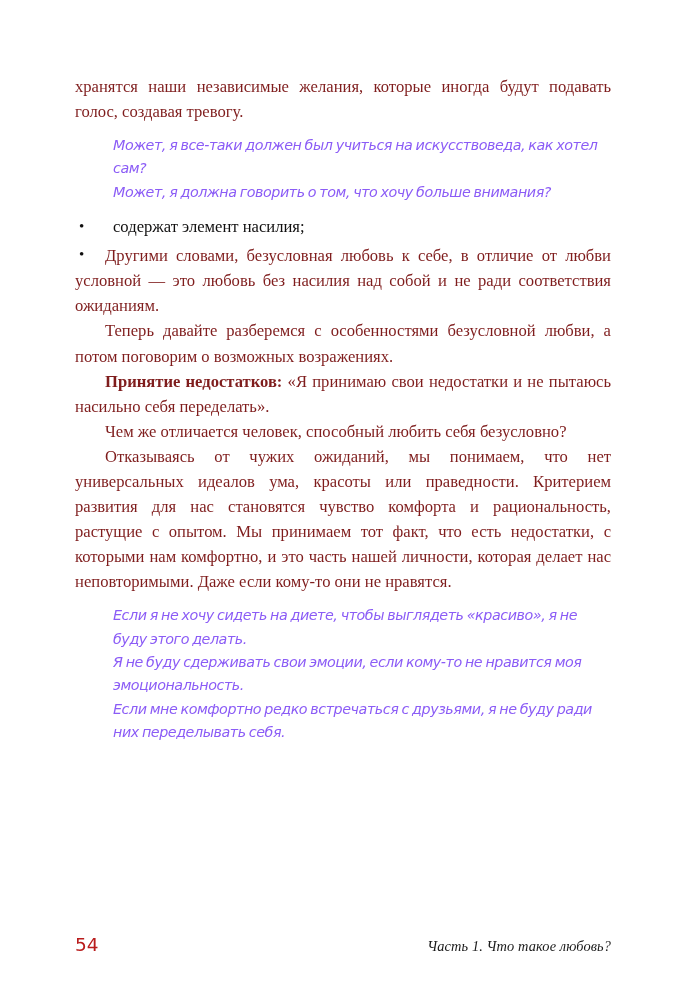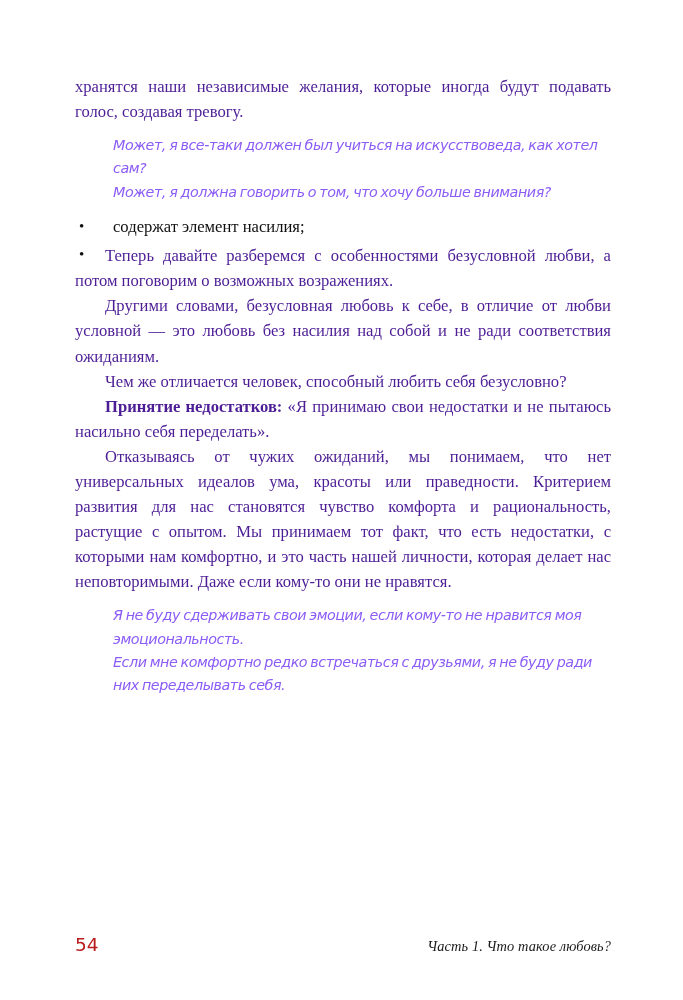--- a/index.html
+++ b/index.html
@@ -34,21 +34,21 @@
 
   
   .para {
     font-family: "Liberation Serif", "DejaVu Serif", serif;
     font-size: 16.6px;
     line-height: 25.1px;
     text-align: justify;
     text-justify: inter-word;
     text-indent: 30px;
     margin: 0;
-    color: #4c1d95;
+    color: #7f1d1d;
     hyphens: manual;
   }
   .para.no-indent { text-indent: 0; }
 
   .para b, .lead {
     font-weight: 700;
   }
 
   
   .quote-group {
@@ -140,32 +140,33 @@
     <ul class="bullets">
       <li class="bullet-item">
         <span class="bullet-marker">•</span>
         <span>содержат элемент насилия;</span>
       </li>
       <li class="bullet-item">
         <span class="bullet-marker">•</span>
       </li>
     </ul>
 
+    <p class="para">Другими словами, безусловная любовь к себе, в отличие от любви условной — это любовь без насилия над собой и не ради соответствия ожиданиям.</p>
+
     <p class="para">Теперь давайте разберемся с особенностями безусловной любви, а потом поговорим о возможных возражениях.</p>
 
-    <p class="para">Другими словами, безусловная любовь к себе, в отличие от любви условной — это любовь без насилия над собой и не ради соответствия ожиданиям.</p>
+    <p class="para"><b>Принятие недостатков:</b><span> «Я принимаю свои недостатки и не пытаюсь насильно себя переделать».</span></p>
 
     <p class="para">Чем же отличается человек, способный любить себя безусловно?</p>
-
-    <p class="para"><b>Принятие недостатков:</b><span> «Я принимаю свои недостатки и не пытаюсь насильно себя переделать».</span></p>
 
 
     <p class="para">Отказываясь от чужих ожиданий, мы понимаем, что нет универсальных идеалов ума, красоты или праведности. Критерием развития для нас становятся чувство комфорта и рациональность, растущие с опытом. Мы принимаем тот факт, что есть недостатки, с которыми нам комфортно, и это часть нашей личности, которая делает нас неповторимыми. Даже если кому-то они не нравятся.</p>
 
     <div class="quote-group gap-before-quote">
+      <p class="quote">Если я не хочу сидеть на диете, чтобы выглядеть «красиво», я не буду этого делать.</p>
       <p class="quote">Я не буду сдерживать свои эмоции, если кому-то не нравится моя эмоциональность.</p>
       <p class="quote">Если мне комфортно редко встречаться с друзьями, я не буду ради них переделывать себя.</p>
     </div>
 
   </div>
 
   <div class="footer">
     <span class="page-number">54</span>
     <span class="running-head">Часть 1. Что такое любовь?</span>
   </div>

